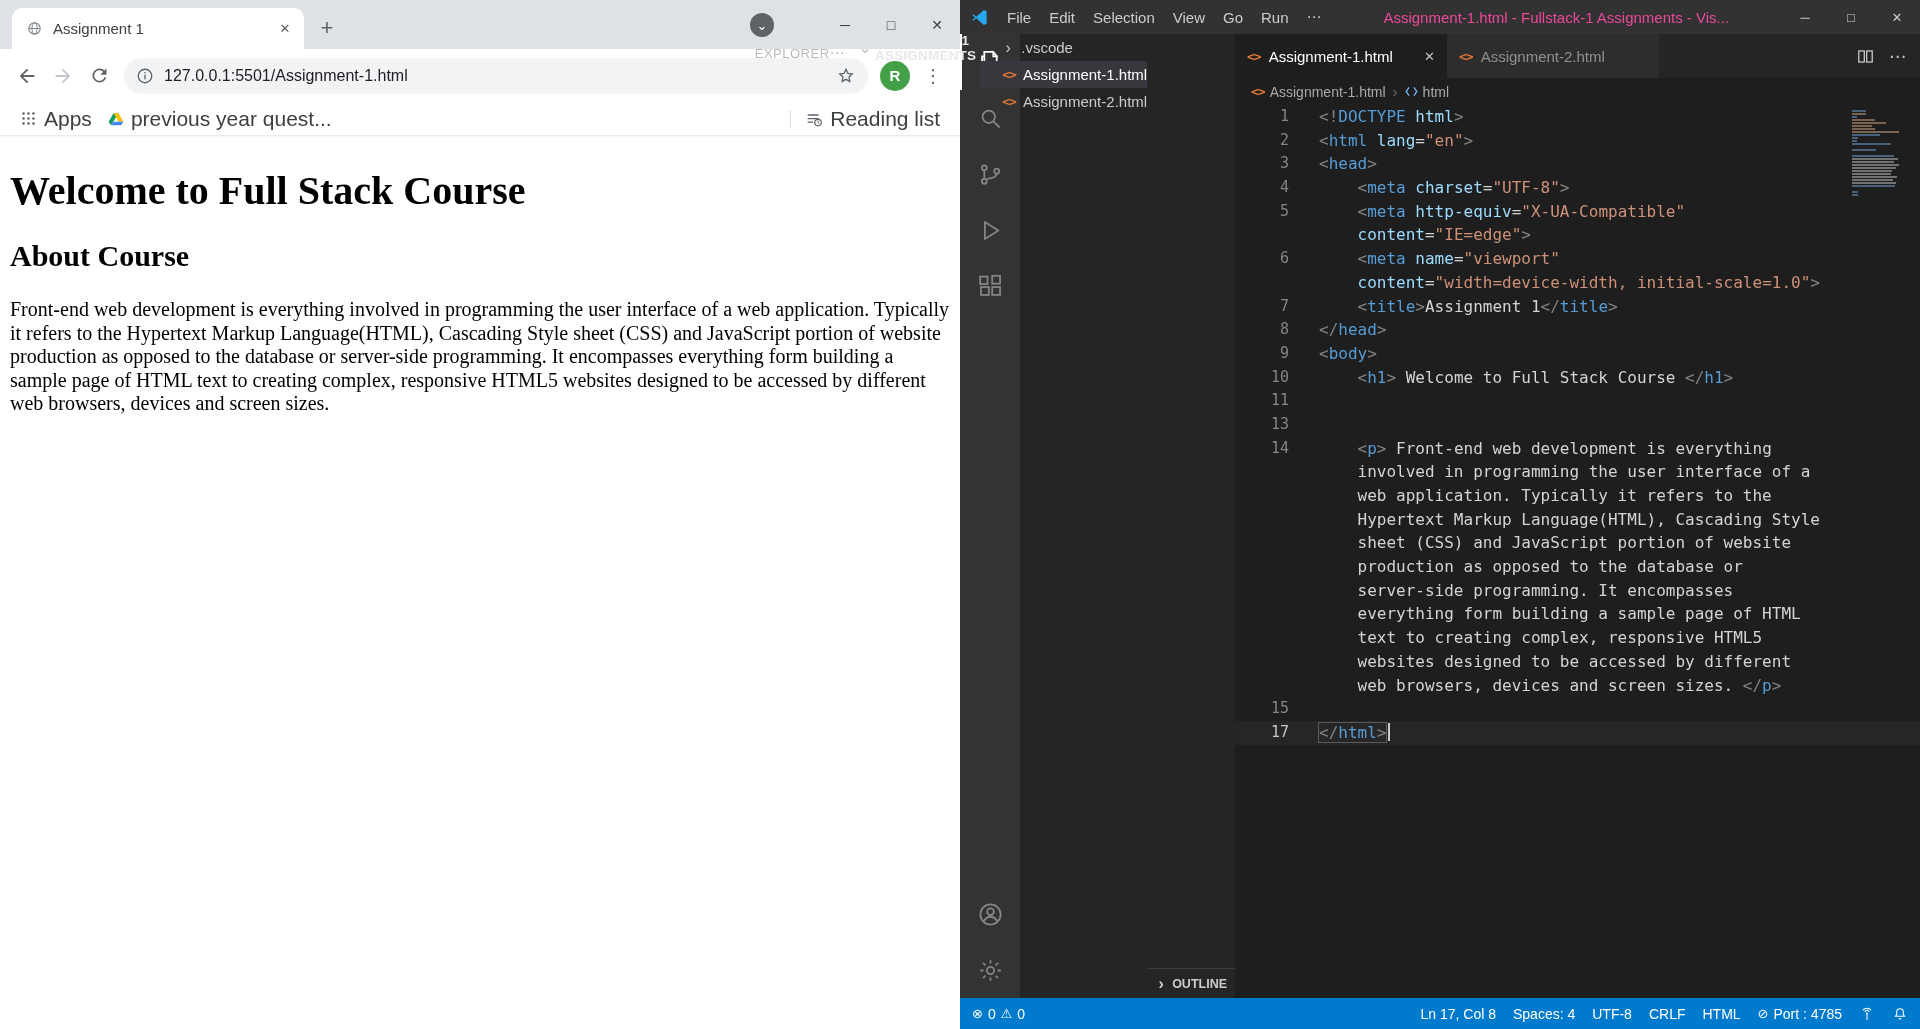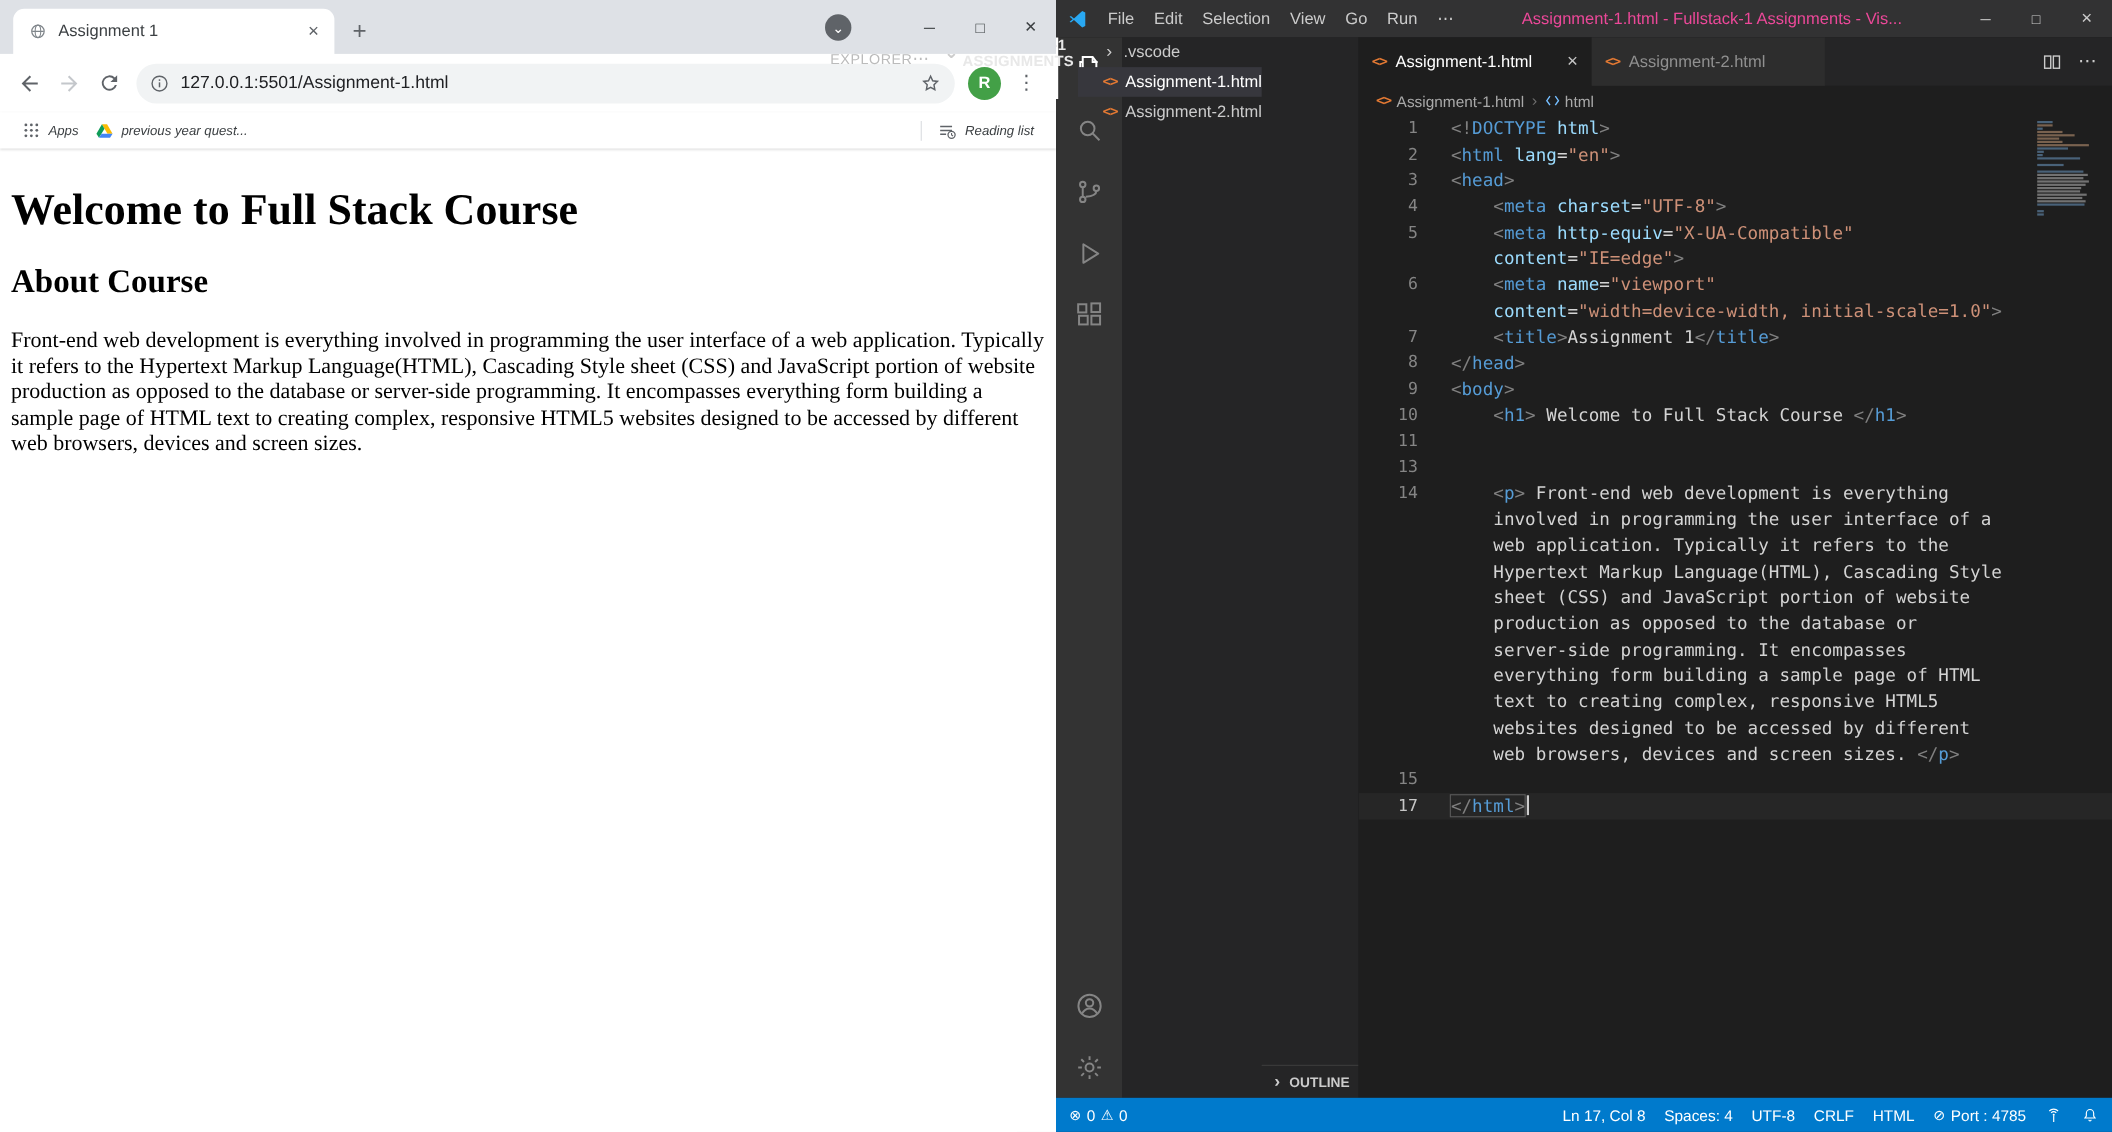--- a/index.html
+++ b/index.html
@@ -16,21 +16,21 @@
   .newtab { width:34px; height:34px; margin:0 0 4px 6px; display:flex; align-items:center; justify-content:center; color:#5f6368; font-size:22px; }
   .tabsearch { position:absolute; left:750px; top:13px; width:24px; height:24px; border-radius:50%; background:#5f6368; color:#fff; display:flex; align-items:center; justify-content:center; font-size:13px; line-height:1; }
   .bwin-controls { position:absolute; right:0; top:0; height:49px; display:flex; }
   .bwin-btn { width:46px; height:100%; display:flex; align-items:center; justify-content:center; color:#3c4043; font-size:14px; }
   .navbar { height:53px; display:flex; align-items:center; padding:0 10px; gap:2px; background:#fff; flex-shrink:0; }
   .nav-icon { width:34px; height:34px; display:flex; align-items:center; justify-content:center; border-radius:50%; flex-shrink:0; }
   .omnibox { flex:1; height:36px; background:#f1f3f4; border-radius:18px; display:flex; align-items:center; padding:0 12px; gap:10px; margin:0 6px; min-width:0; }
   .url { font-size:16px; color:#202124; flex:1; white-space:nowrap; overflow:hidden; }
   .avatar { width:30px; height:30px; border-radius:50%; background:#43a047; color:#fff; font-size:15px; font-weight:bold; display:flex; align-items:center; justify-content:center; margin:0 4px; }
   .bookmarks { height:33px; display:flex; align-items:center; padding:0 12px; background:#fff; box-shadow:0 1px 2px rgba(0,0,0,.12); flex-shrink:0; position:relative; z-index:2; }
-  .bm-item { display:flex; align-items:center; gap:7px; font-size:12px; color:#3c4043; padding:3px 8px; border-radius:4px; white-space:nowrap;font-style:italic; }
+  .bm-item { display:flex; align-items:center; gap:7px; font-size:21px; color:#3c4043; padding:3px 8px; border-radius:4px; white-space:nowrap; }
   .bm-spacer { flex:1; }
   .bm-divider { width:1px; height:18px; background:#dadce0; margin:0 6px; }
   .page { flex:1; background:#fff; padding:10px; font-family:"Liberation Serif","DejaVu Serif",serif; color:#000; overflow:hidden; font-size:20px; }
   .page h1 { font-size:40px; margin:22px 0; font-weight:bold; }
   .page h2 { font-size:30px; margin:25px 0; font-weight:bold; }
   .page p { font-size:20px; margin:20px 0; line-height:1.18; }
 
   
   .vscode { width:960px; height:100%; display:flex; flex-direction:column; background:#1e1e1e; }
   .titlebar { height:34px; background:#323233; display:flex; align-items:center; color:#cccccc; font-size:15px; flex-shrink:0; }

